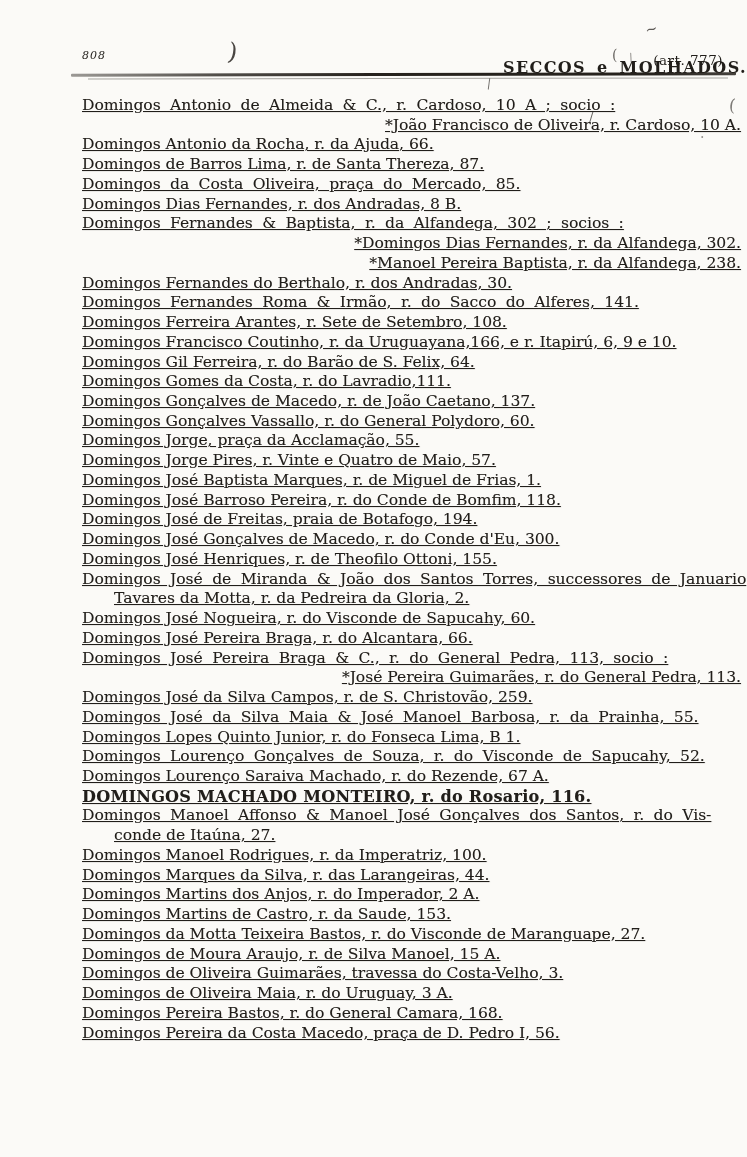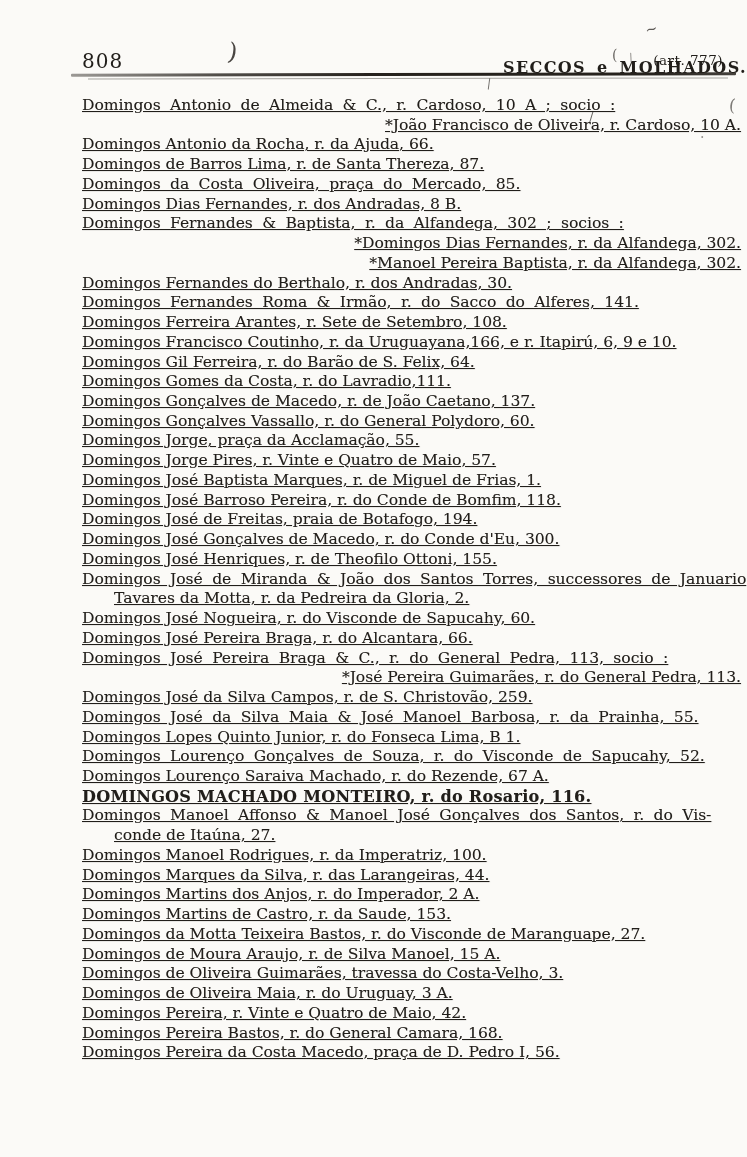--- a/index.html
+++ b/index.html
@@ -10,21 +10,21 @@
     margin: 0 auto;
     background: #fbfaf7;
     overflow: hidden;
     font-family: "DejaVu Serif", serif;
     color: #211e1a;
   }
   
   .header { position: absolute; top: 47px; left: 0; width: 100%; height: 26px; }
   .pnum {
     position: absolute; left: 82px; top: 2px;
-    font-size: 20px; letter-spacing: 1px;
+    font-size: 11px; letter-spacing: 1px; font-style: italic;
   }
   .ptitle {
     position: absolute; left: 0; right: 0; top: 11px;
     text-align: right;
     font-size: 16px; font-weight: 700; letter-spacing: 1.4px;
     word-spacing: 4px;
   }
   .artref {
     position: absolute; right: 24px; top: 5px;
     font-size: 13.5px; letter-spacing: 0.5px;
@@ -79,21 +79,21 @@
 
   <div class="list">
       <div class="line main wide">Domingos Antonio de Almeida &amp; C., r. Cardoso, 10 A ; socio :</div>
       <div class="line sub">*João Francisco de Oliveira, r. Cardoso, 10 A.</div>
       <div class="line main">Domingos Antonio da Rocha, r. da Ajuda, 66.</div>
       <div class="line main">Domingos de Barros Lima, r. de Santa Thereza, 87.</div>
       <div class="line main wide">Domingos da Costa Oliveira, praça do Mercado, 85.</div>
       <div class="line main">Domingos Dias Fernandes, r. dos Andradas, 8 B.</div>
       <div class="line main wide">Domingos Fernandes &amp; Baptista, r. da Alfandega, 302 ; socios :</div>
       <div class="line sub">*Domingos Dias Fernandes, r. da Alfandega, 302.</div>
-      <div class="line sub">*Manoel Pereira Baptista, r. da Alfandega, 302.</div>
+      <div class="line sub">*Manoel Pereira Baptista, r. da Alfandega, 238.</div>
       <div class="line main">Domingos Fernandes do Berthalo, r. dos Andradas, 30.</div>
       <div class="line main wide">Domingos Fernandes Roma &amp; Irmão, r. do Sacco do Alferes, 141.</div>
       <div class="line main">Domingos Ferreira Arantes, r. Sete de Setembro, 108.</div>
       <div class="line main">Domingos Francisco Coutinho, r. da Uruguayana,166, e r. Itapirú, 6, 9 e 10.</div>
       <div class="line main">Domingos Gil Ferreira, r. do Barão de S. Felix, 64.</div>
       <div class="line main">Domingos Gomes da Costa, r. do Lavradio,111.</div>
       <div class="line main">Domingos Gonçalves de Macedo, r. de João Caetano, 137.</div>
       <div class="line main">Domingos Gonçalves Vassallo, r. do General Polydoro, 60.</div>
       <div class="line main">Domingos Jorge, praça da Acclamação, 55.</div>
       <div class="line main">Domingos Jorge Pires, r. Vinte e Quatro de Maio, 57.</div>
@@ -117,21 +117,20 @@
       <div class="line main wide">Domingos Manoel Affonso &amp; Manoel José Gonçalves dos Santos, r. do Vis-</div>
       <div class="line cont">conde de Itaúna, 27.</div>
       <div class="line main">Domingos Manoel Rodrigues, r. da Imperatriz, 100.</div>
       <div class="line main">Domingos Marques da Silva, r. das Larangeiras, 44.</div>
       <div class="line main">Domingos Martins dos Anjos, r. do Imperador, 2 A.</div>
       <div class="line main">Domingos Martins de Castro, r. da Saude, 153.</div>
       <div class="line main">Domingos da Motta Teixeira Bastos, r. do Visconde de Maranguape, 27.</div>
       <div class="line main">Domingos de Moura Araujo, r. de Silva Manoel, 15 A.</div>
       <div class="line main">Domingos de Oliveira Guimarães, travessa do Costa-Velho, 3.</div>
       <div class="line main">Domingos de Oliveira Maia, r. do Uruguay, 3 A.</div>
-      <div class="line main">Domingos Pereira, r. Vinte e Quatro de Maio, 42.</div>
       <div class="line main">Domingos Pereira Bastos, r. do General Camara, 168.</div>
       <div class="line main">Domingos Pereira da Costa Macedo, praça de D. Pedro I, 56.</div>
     </div>
 
   <div>
       <span class="artifact" style="left: 228px; top: 38px; font-size: 24px; opacity: 0.85; transform: rotate(10deg);">)</span>
       <span class="artifact" style="left: 645px; top: 20px; font-size: 15px; opacity: 0.75; transform: rotate(-15deg);">~</span>
       <span class="artifact" style="left: 612px; top: 47px; font-size: 14px; opacity: 0.7; transform: rotate(0deg);">(</span>
       <span class="artifact" style="left: 629px; top: 51px; font-size: 11px; opacity: 0.6; transform: rotate(15deg);">\</span>
       <span class="artifact" style="left: 487px; top: 76px; font-size: 13px; opacity: 0.65; transform: rotate(25deg);">\</span>

